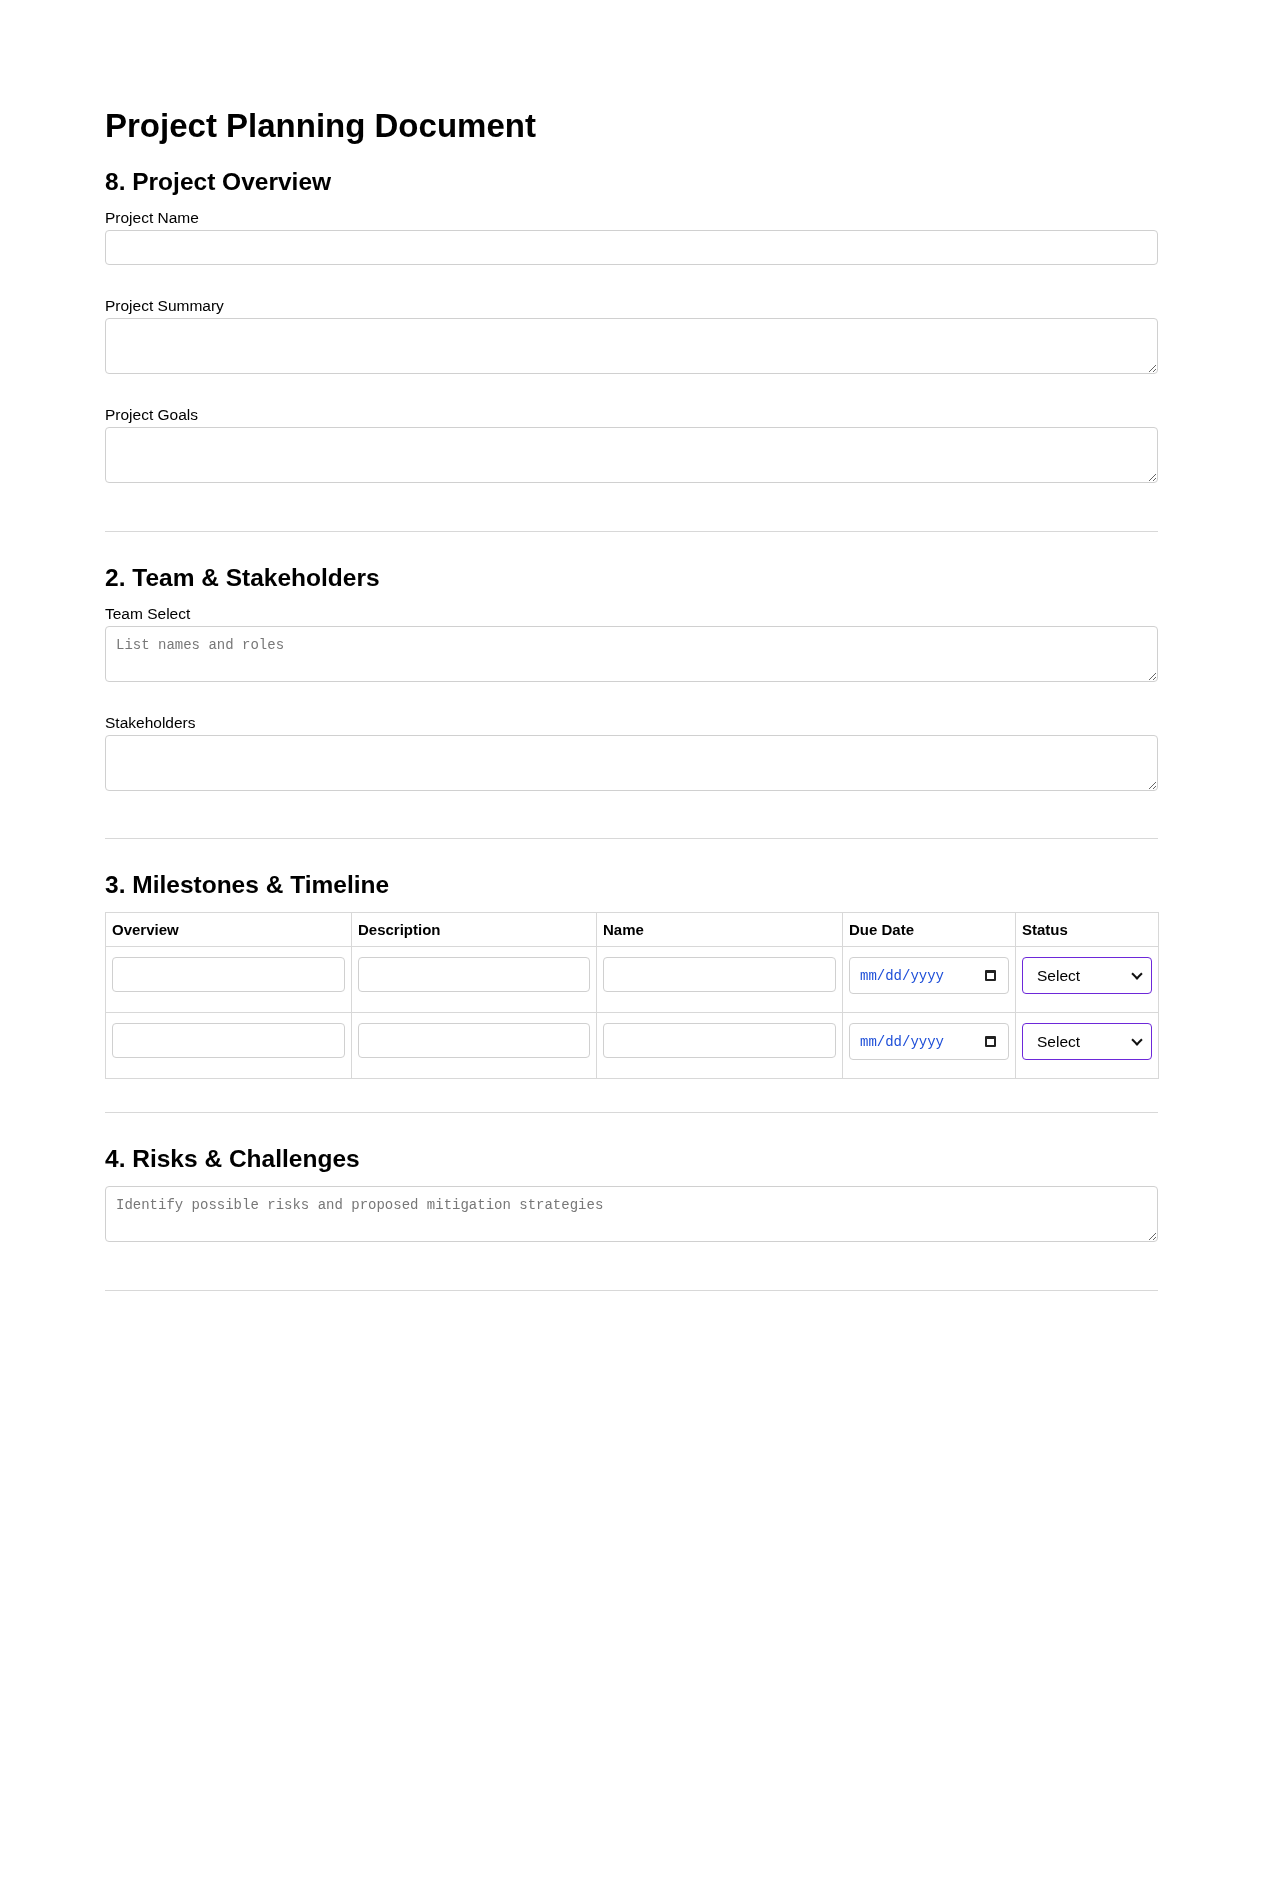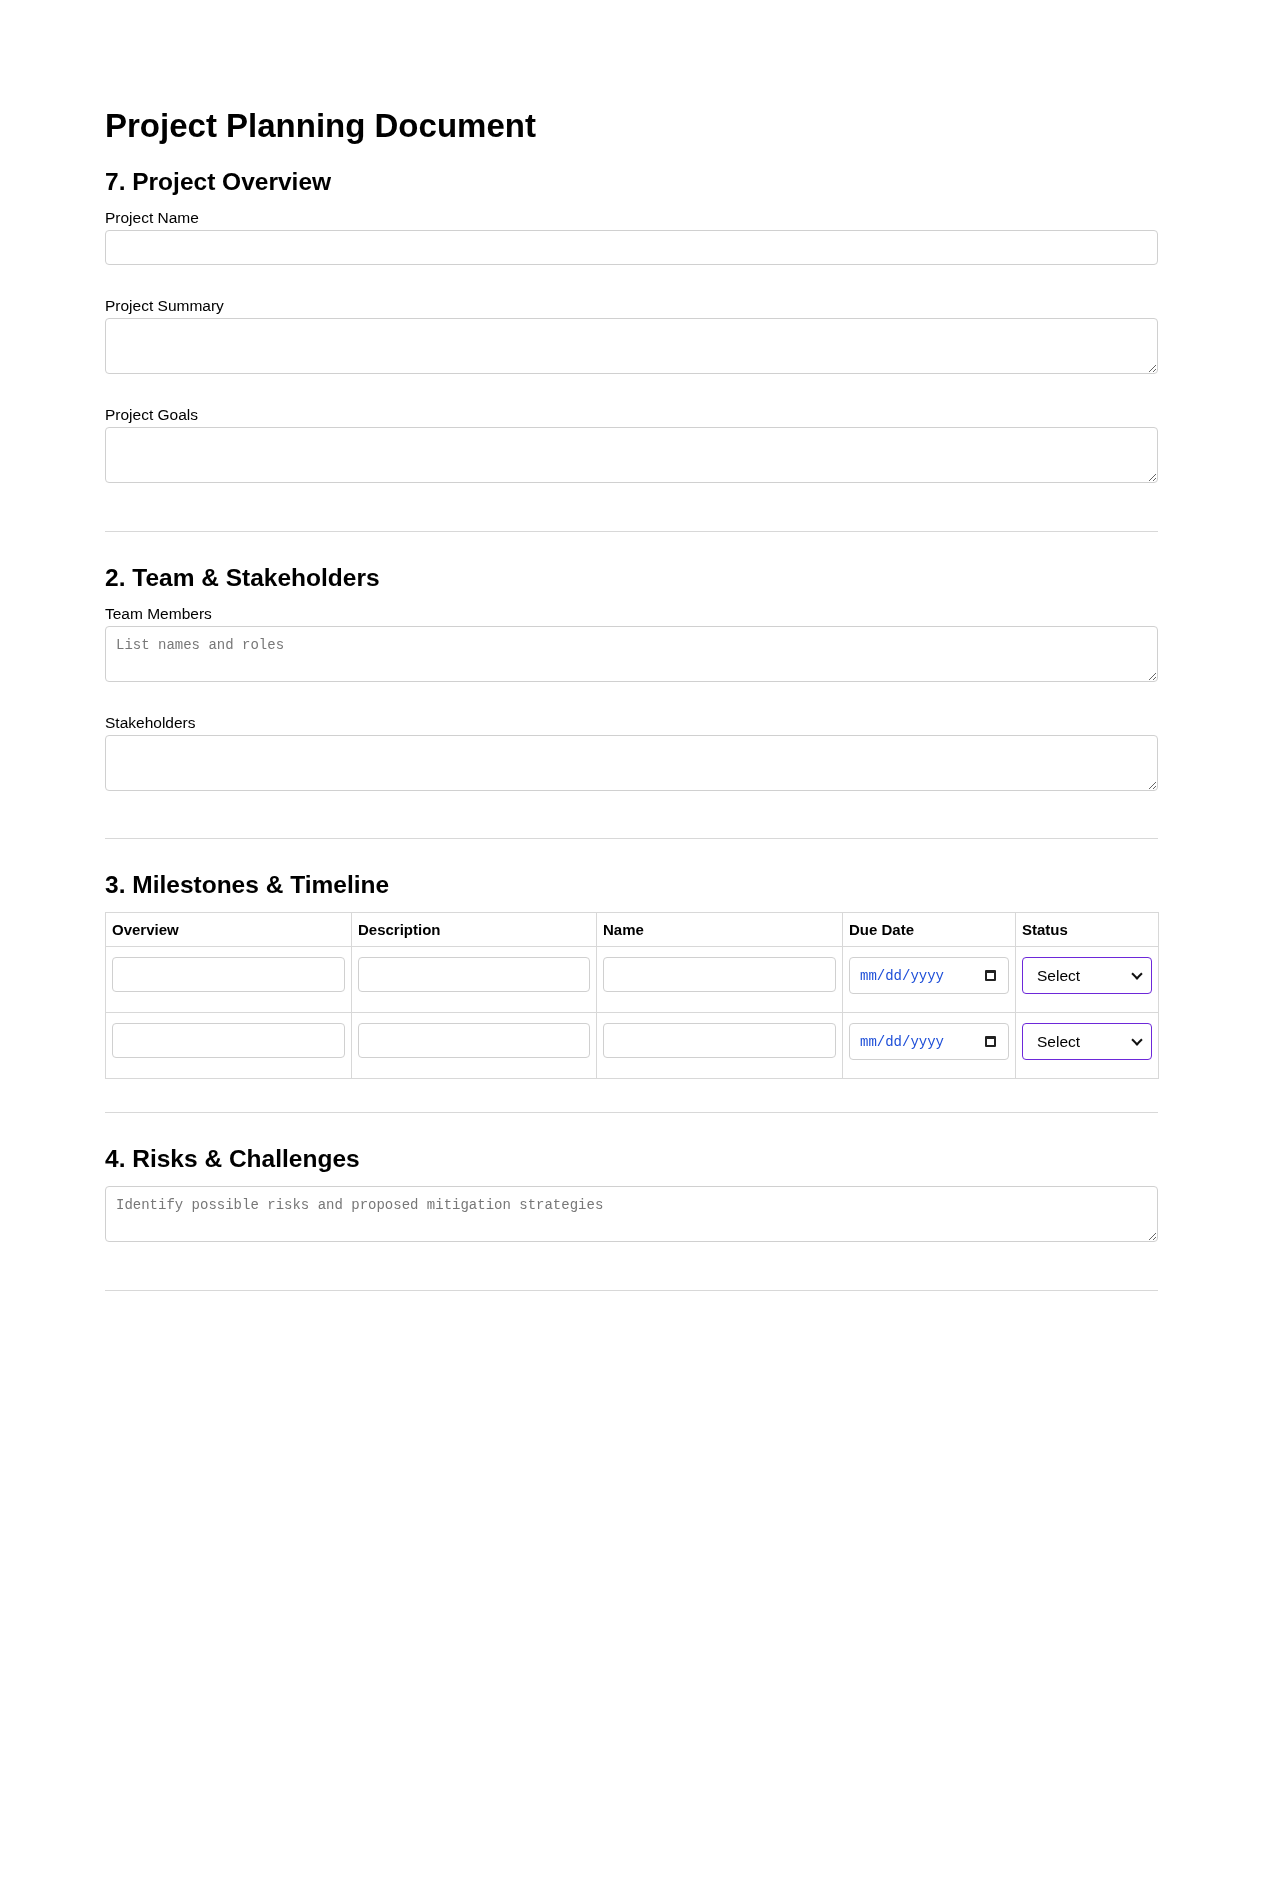--- a/index.html
+++ b/index.html
@@ -164,36 +164,36 @@
       margin-right: 2px;
     }
   </style>
 </head>
 <body>
 
 <div class="page">
 
   <h1>Project Planning Document</h1>
 
-  <h2 style="top:167px;">7. Project Overview</h2>
+  <h2 style="top:167px;">8. Project Overview</h2>
 
   <div class="label" style="top:209px;">Project Name</div>
   <input class="field" type="text" style="top: 230px;" placeholder="">
 
   <div class="label" style="top:297px;">Project Summary</div>
   <textarea class="field" style="top: 318px;" placeholder=""></textarea>
 
   <div class="label" style="top:406px;">Project Goals</div>
   <textarea class="field" style="top: 427px;" placeholder=""></textarea>
 
   <hr class="divider" style="top:531px;">
 
   <h2 style="top:563px;">2. Team &amp; Stakeholders</h2>
 
-  <div class="label" style="top:605px;">Team Members</div>
+  <div class="label" style="top:605px;">Team Select</div>
   <textarea class="field" style="top: 626px;" placeholder="List names and roles"></textarea>
 
   <div class="label" style="top:714px;">Stakeholders</div>
   <textarea class="field" style="top: 735px;" placeholder=""></textarea>
 
   <hr class="divider" style="top:838px;">
 
   <h2 style="top:870px;">3. Milestones &amp; Timeline</h2>
 
   <table class="milestones">

